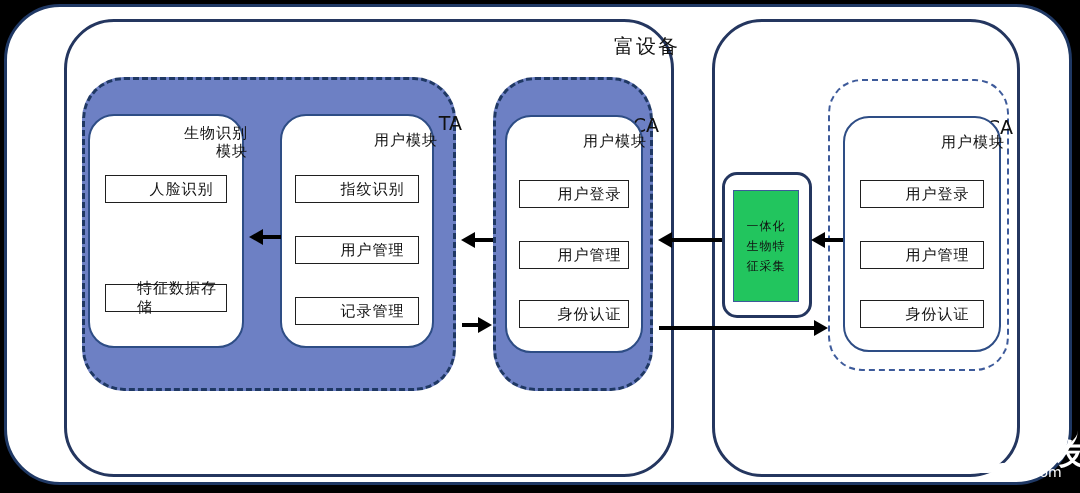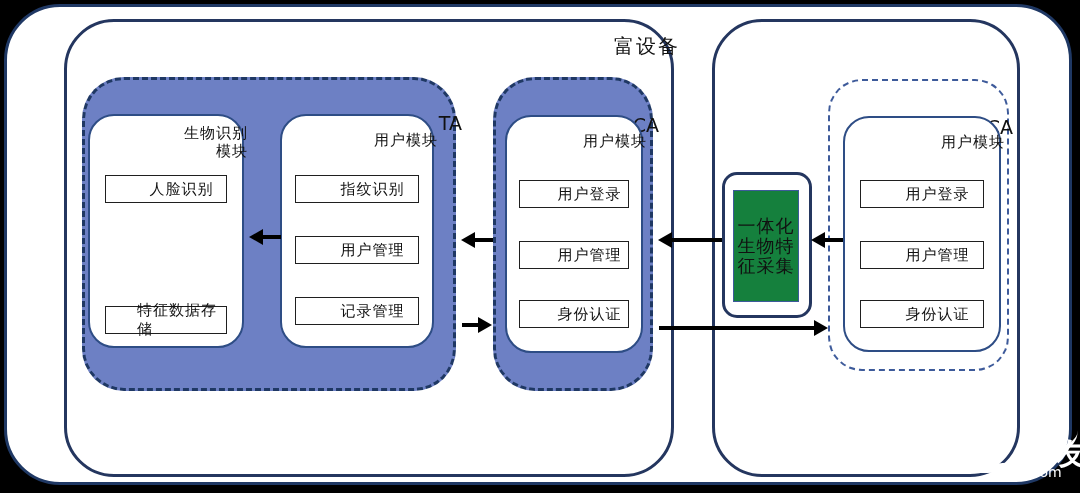--- a/index.html
+++ b/index.html
@@ -14,22 +14,22 @@
   .lightca{background:#fff;border:2px dashed #3d5a9a;border-radius:34px;}
   .modbox{background:#fff;border:2px solid #2e4d85;border-radius:26px;}
   .item{background:#fff;border:1.5px solid #1f1f1f;display:flex;align-items:center;justify-content:center;
         font-size:15px;letter-spacing:1px;padding-left:31px;}
   .lbl{text-align:right;line-height:1.2;}
   .device-lbl{font-size:20px;letter-spacing:2px;}
   .zone-lbl{font-size:19px;margin-top:28px;}
   .mod-lbl{font-size:15px;letter-spacing:1px;padding-left:17px;}
   .pre{white-space:pre-line;}
   .collector-outer{background:#fff;border:3px solid #24365f;border-radius:15px;}
-  .collector-inner{background:#15803d;border:1.5px solid #3d5a9a;display:flex;align-items:center;justify-content:center;
-        font-size:18px;line-height:20px;text-align:center;letter-spacing:1px;}
+  .collector-inner{background:#22c55e;border:1.5px solid #3d5a9a;display:flex;align-items:center;justify-content:center;
+        font-size:12px;line-height:20px;text-align:center;letter-spacing:1px;}
   .aline{background:#000;height:4px;z-index:10;}
   .ahead-l{width:0;height:0;border-top:8px solid transparent;border-bottom:8px solid transparent;
         border-right:14px solid #000;z-index:10;}
   .ahead-r{width:0;height:0;border-top:8px solid transparent;border-bottom:8px solid transparent;
         border-left:14px solid #000;z-index:10;}
   .wm{color:#fff;z-index:30;}
   .wm-swoosh{width:150px;height:64px;border-bottom:9px solid #fff;border-radius:50%;
         transform:rotate(-7deg);z-index:30;}
 </style>
 </head>
@@ -50,21 +50,21 @@
   <div class="abs bluebox" style="left:493px;top:77px;width:160px;height:314px;"></div>
   <div class="abs lbl zone-lbl" style="left:493px;top:86px;width:166px;">CA</div>
 
   <div class="abs lightca" style="left:828px;top:79px;width:181px;height:292px;"></div>
   <div class="abs lbl zone-lbl" style="left:828px;top:88px;width:185px;">CA</div>
 
   <div class="abs modbox" style="left:88px;top:114px;width:156px;height:234px;"></div>
   <div class="abs lbl mod-lbl pre" style="left:88px;top:124px;width:160px;">生物识别
 模块</div>
   <div class="abs item" style="left:105px;top:175px;width:122px;height:28px;">人脸识别</div>
-  <div class="abs item" style="left:105px;top:306px;width:122px;height:28px;">特征数据存储</div>
+  <div class="abs item" style="left:105px;top:284px;width:122px;height:28px;">特征数据存储</div>
 
   <div class="abs modbox" style="left:280px;top:114px;width:154px;height:234px;"></div>
   <div class="abs lbl mod-lbl" style="left:280px;top:131px;width:158px;">用户模块</div>
   <div class="abs item" style="left:295px;top:175px;width:124px;height:28px;">指纹识别</div>
   <div class="abs item" style="left:295px;top:236px;width:124px;height:28px;">用户管理</div>
   <div class="abs item" style="left:295px;top:297px;width:124px;height:28px;">记录管理</div>
 
   <div class="abs modbox" style="left:505px;top:115px;width:138px;height:238px;"></div>
   <div class="abs lbl mod-lbl" style="left:505px;top:132px;width:142px;">用户模块</div>
   <div class="abs item" style="left:519px;top:180px;width:110px;height:28px;">用户登录</div>

